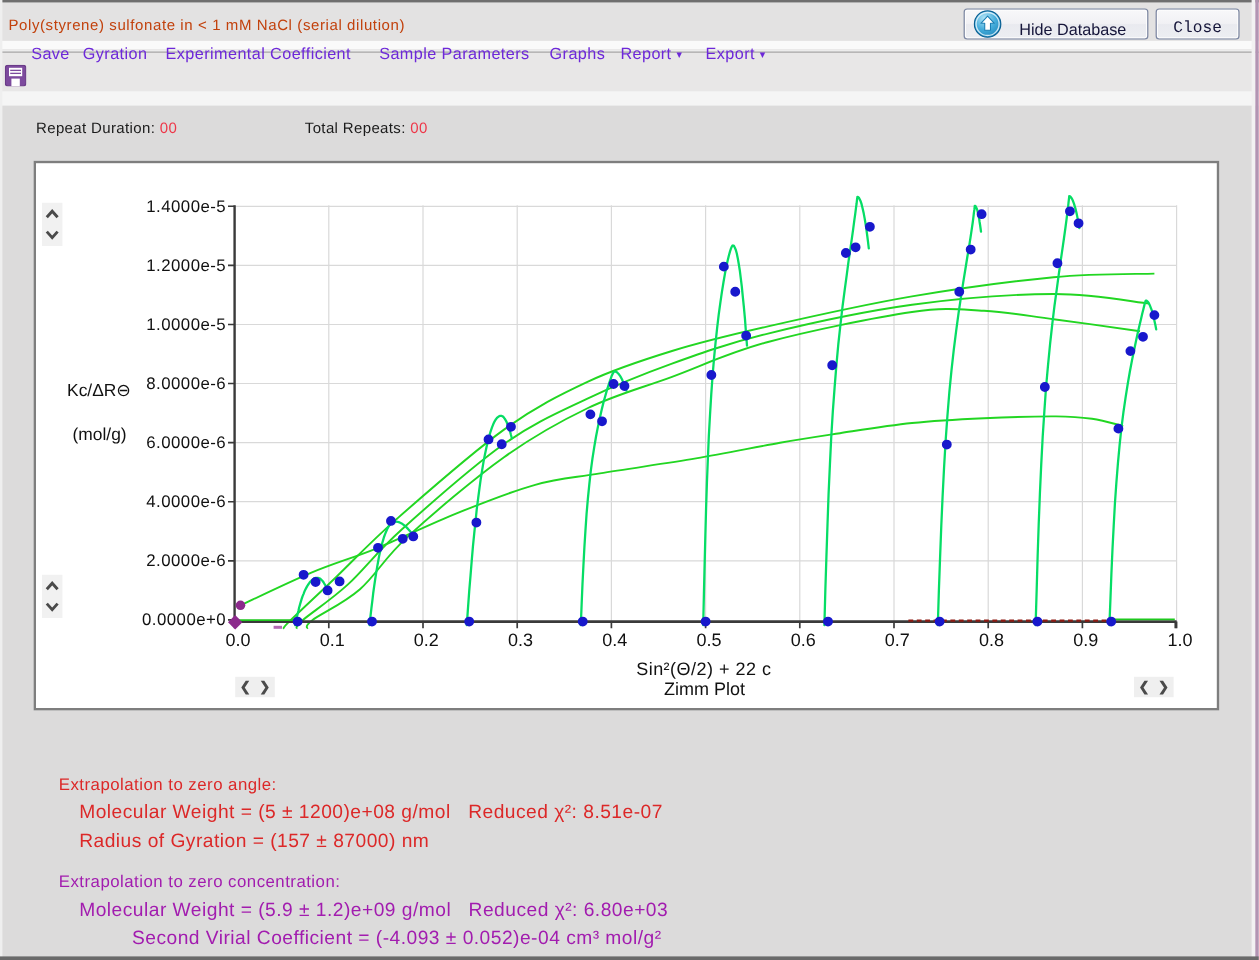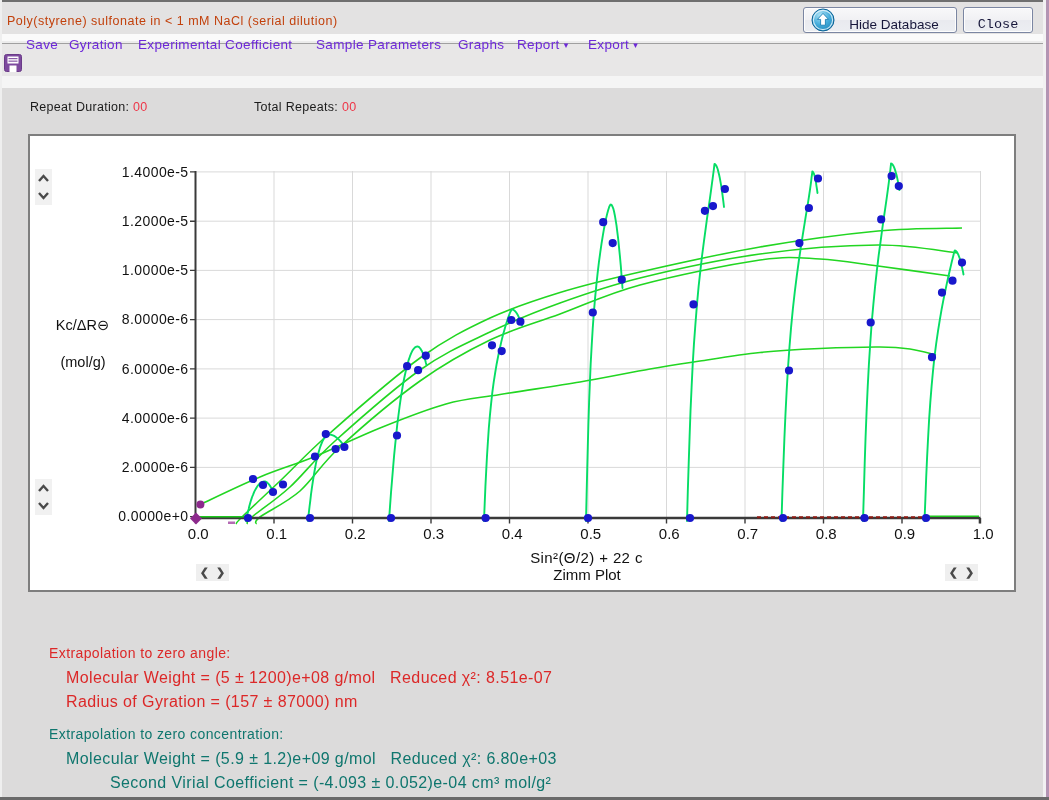--- a/index.html
+++ b/index.html
@@ -27,21 +27,21 @@
        font-size:13.5px;color:#16163a;display:flex;align-items:flex-end;justify-content:center;}
   #repeat-row{left:0;top:100px;width:1049px;height:18px;font-size:12.5px;color:#1b1b1b;letter-spacing:0.3px;}
   .red{color:#ee3648;}
   #panel{left:28px;top:134px;width:984px;height:454px;background:#fff;border:2px solid #7e7e7e;}
   .spin{width:17px;height:36px;background:#f1f1f1;}
   .hbtn{width:33px;height:17px;background:#efefef;color:#4a4a4a;display:flex;
         align-items:center;justify-content:center;gap:7px;font-size:11px;font-weight:bold;}
   .res{left:49px;font-size:14px;letter-spacing:0.4px;}
   .res2{left:66px;font-size:16px;letter-spacing:0.4px;}
   .redt{color:#dc2828;}
-  .purt{color:#0f766e;}
+  .purt{color:#a21caf;}
 </style>
 </head>
 <body>
 <div class="abs" id="titlebar"></div>
 <div class="abs" id="band1"></div>
 <div class="abs" id="band2"></div>
 <div class="abs" id="menuline"></div>
 <div class="abs" id="menubar"></div>
 <div class="abs" id="band3"></div>
 <div class="abs" id="top-edge"></div>

